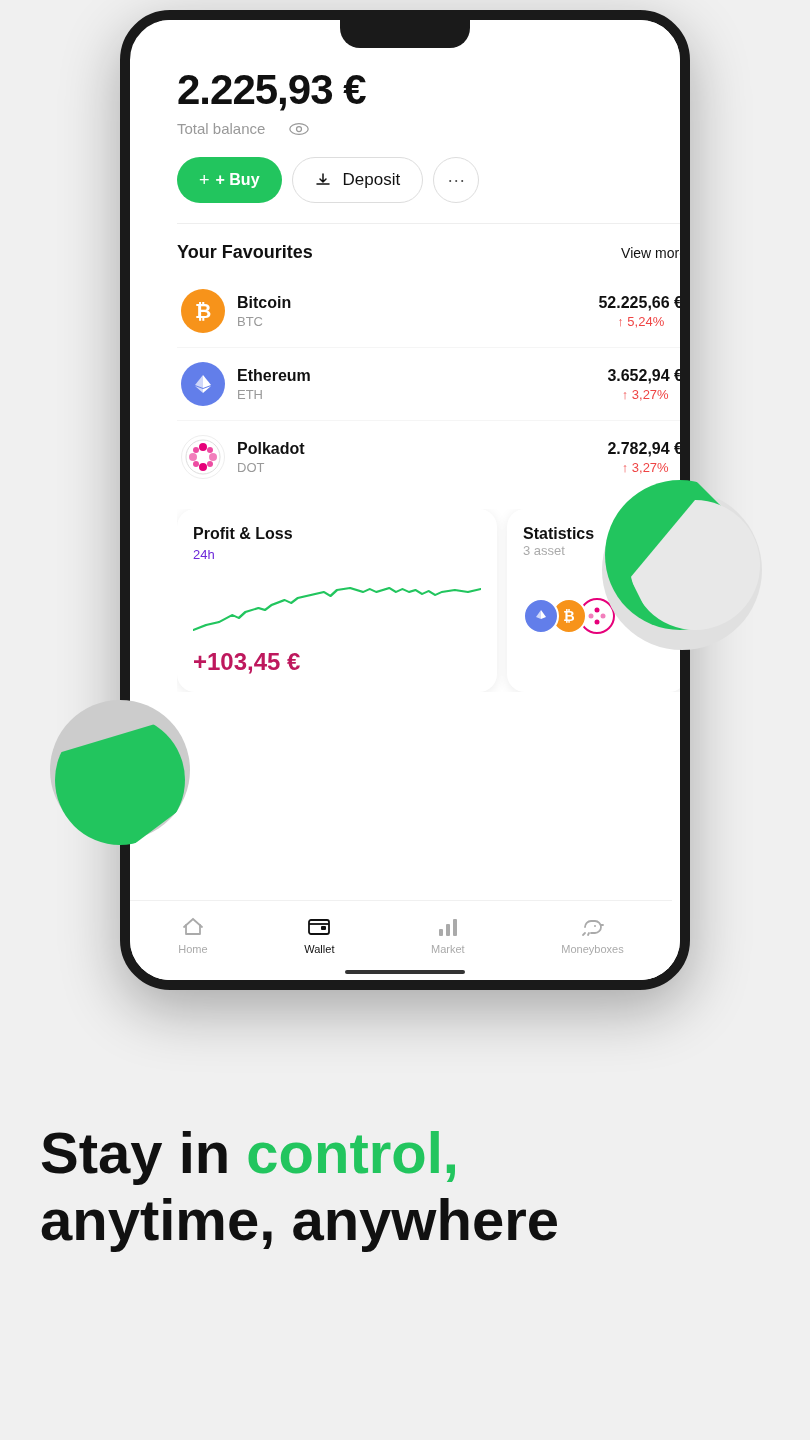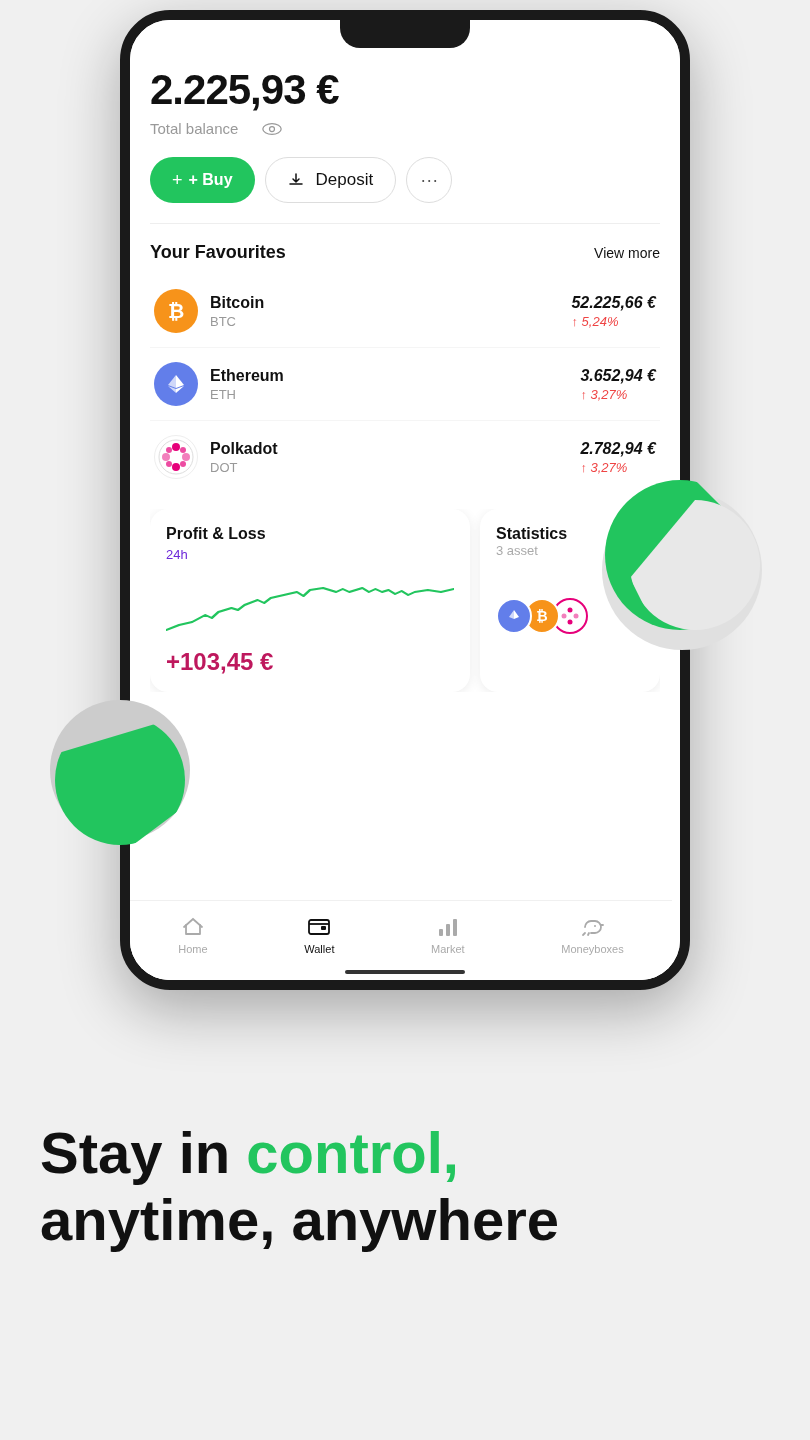--- a/index.html
+++ b/index.html
@@ -45,20 +45,21 @@
       transform: translateX(-50%);
       z-index: 10;
     }
 
     .phone-content {
       width: 100%;
       height: 100%;
       overflow: hidden;
       background: #fff;
       padding-top: 36px;
+      margin-left: 27px;
     }
 
     
     .screen-scroll {
       padding: 10px 20px 0 20px;
     }
 
     .balance-amount {
       font-size: 42px;
       font-weight: 700;
@@ -180,21 +181,21 @@
     }
 
     .crypto-icon.btc { background: #f7931a; }
     .crypto-icon.eth { background: #627eea; }
     .crypto-icon.dot { background: #fff; border: 1px solid #eee; }
 
     .crypto-info { flex: 1; }
     .crypto-name { font-size: 16px; font-weight: 600; color: #111; }
     .crypto-symbol { font-size: 13px; color: #999; margin-top: 2px; }
 
-    .crypto-values { text-align: left; font-style: italic; }
+    .crypto-values { text-align: center; }
     .crypto-price { font-size: 16px; font-weight: 600; color: #111; }
     .crypto-change { font-size: 13px; color: #ef4444; margin-top: 2px; }
 
     
     .bottom-cards {
       display: flex;
       gap: 10px;
       margin-top: 16px;
       overflow: hidden;
       justify-content: space-between;

